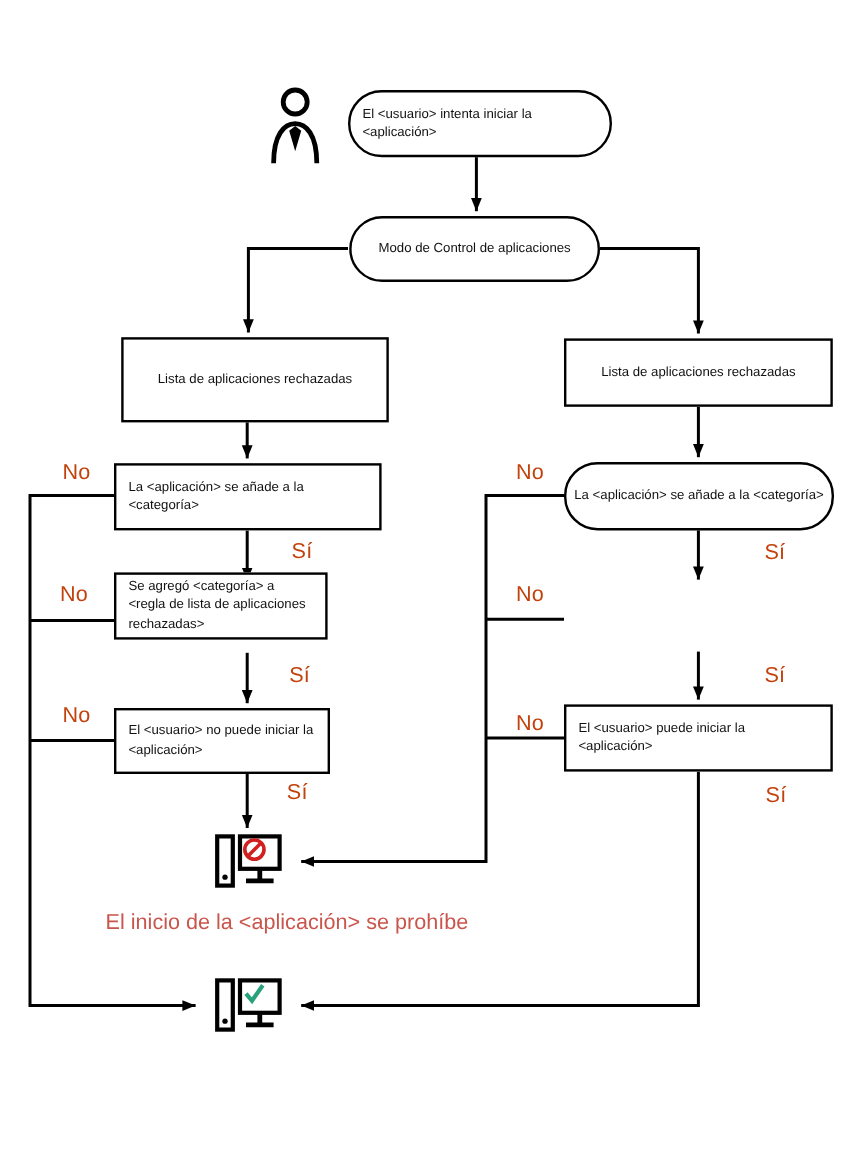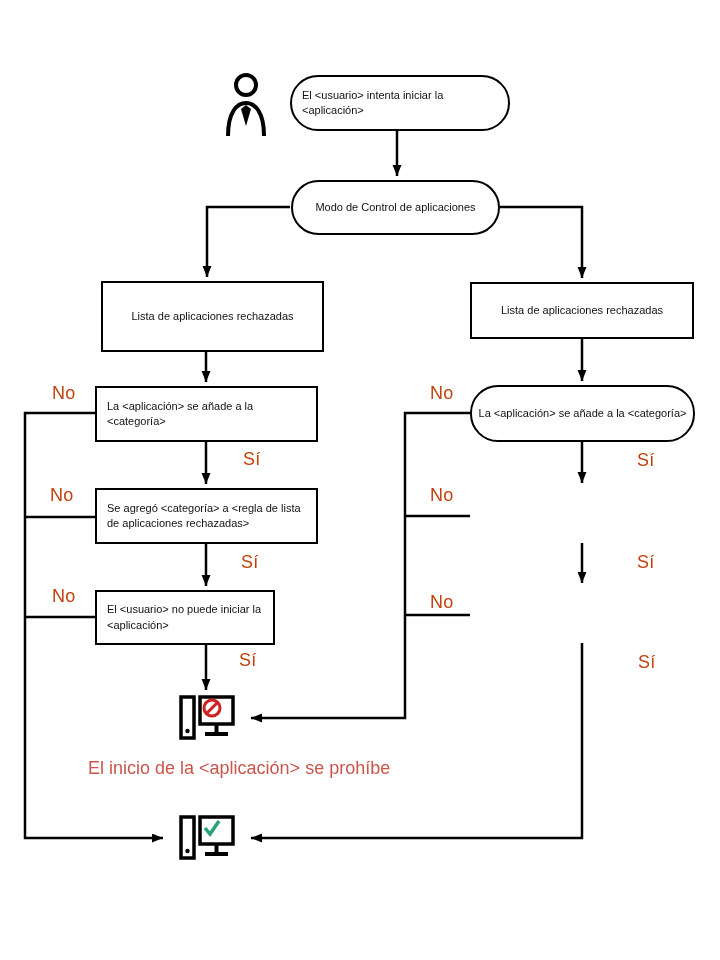--- a/index.html
+++ b/index.html
@@ -77,25 +77,26 @@
   <div class="node pill" style="left:291px;top:180px;width:209px;height:55px">Modo de Control de aplicaciones</div>
 
   <div class="node" style="left:101px;top:281px;width:223px;height:71px">Lista de aplicaciones rechazadas</div>
 
   <div class="node" style="left:470px;top:282px;width:224px;height:57px">Lista de aplicaciones rechazadas</div>
 
   <div class="node" style="left:95px;top:386px;width:223px;height:56px">La &lt;aplicación&gt; se añade a la &lt;categoría&gt;</div>
 
   <div class="node pill" style="left:470px;top:385px;width:225px;height:57px;padding:2px 6px">La &lt;aplicación&gt; se añade a la &lt;categoría&gt;</div>
 
-  <div class="node" style="left:95px;top:488px;width:223px;height:56px">Se agregó &lt;categoría&gt; a &lt;regla de lista de aplicaciones rechazadas&gt;</div>
+  <div class="node" style="left:95px;top:477px;width:178px;height:56px">Se agregó &lt;categoría&gt; a &lt;regla de lista de aplicaciones rechazadas&gt;</div>
 
 
   <div class="node" style="left:95px;top:590px;width:180px;height:55px">El &lt;usuario&gt; no puede iniciar la &lt;aplicación&gt;</div>
 
+  <div class="node" style="left:470px;top:587px;width:224px;height:56px">El &lt;usuario&gt; puede iniciar la &lt;aplicación&gt;</div>
 
   <span class="edge-label" style="left:52px;top:383px">No</span>
   <span class="edge-label" style="left:50px;top:485px">No</span>
   <span class="edge-label" style="left:52px;top:586px">No</span>
 
   <span class="edge-label" style="left:430px;top:383px">No</span>
   <span class="edge-label" style="left:430px;top:485px">No</span>
   <span class="edge-label" style="left:430px;top:592px">No</span>
 
   <span class="edge-label" style="left:243px;top:449px">Sí</span>

